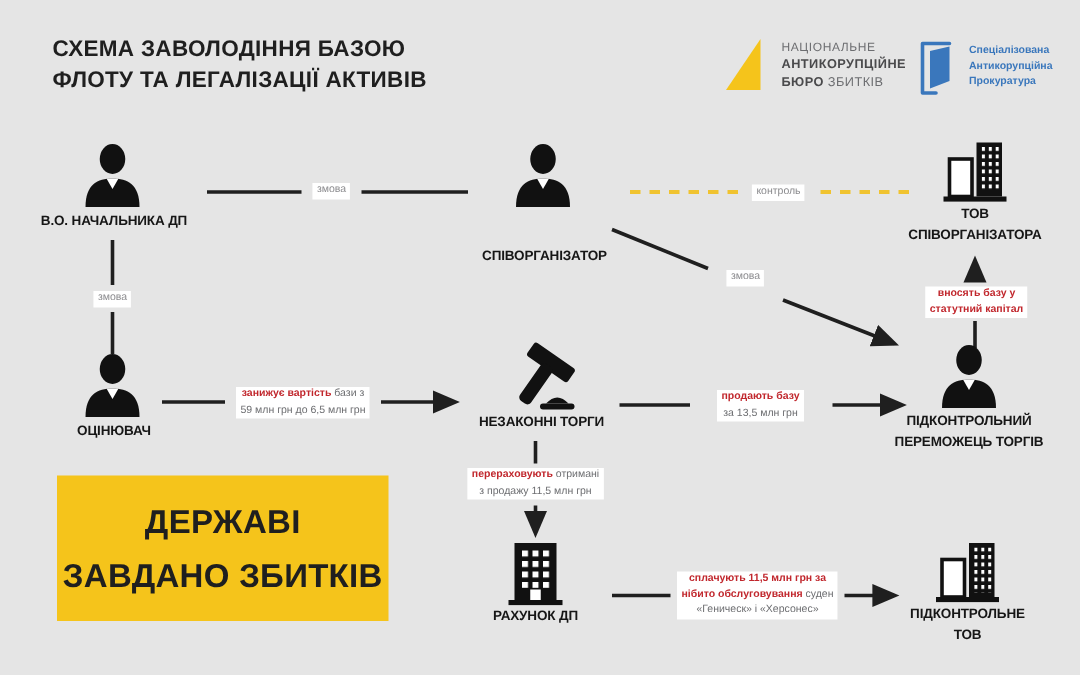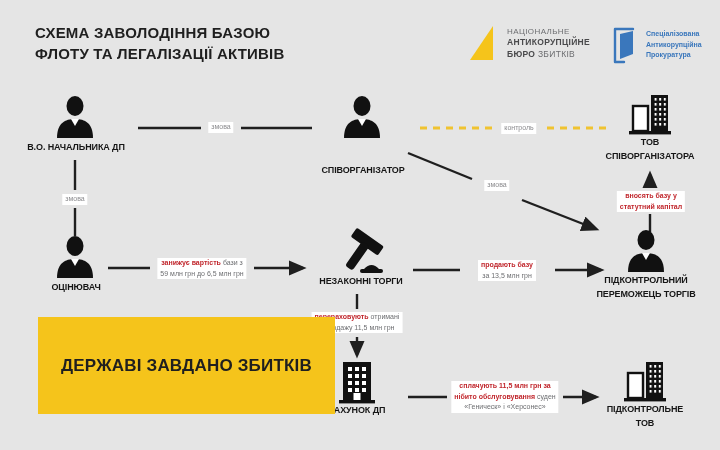--- a/index.html
+++ b/index.html
@@ -6,21 +6,21 @@
   .canvas{position:relative;width:720px;height:450px;background:#e5e5e5;overflow:hidden;
           font-family:"Liberation Sans",sans-serif;}
   svg{display:block;}
   #edge-layer{position:absolute;left:0;top:0;}
 
   .title{position:absolute;left:35px;top:22px;font-size:15px;font-weight:bold;
          color:#1f1f1f;line-height:1.4;letter-spacing:0.2px;}
 
   
   .logo{position:absolute;display:flex;align-items:center;}
-  .logo-nabu{left:467px;top:23px;align-items:center;}
+  .logo-nabu{left:481px;top:23px;align-items:center;}
   .logo-sap{left:609px;top:25px;}
   .logo-text{margin-left:8px;line-height:1.4;white-space:nowrap;}
   .nabu-l1{font-size:8px;color:#6d6e71;letter-spacing:0.4px;}
   .nabu-l2{font-size:8.5px;font-weight:bold;color:#4a4a4c;letter-spacing:0.3px;}
   .nabu-l3{font-size:8.5px;color:#6d6e71;letter-spacing:0.3px;}
   .nabu-l3 b{color:#4a4a4c;}
   .sap-text{margin-left:7px;line-height:1.5;white-space:nowrap;font-size:7px;
             font-weight:600;color:#3a77bc;}
 
   
@@ -30,23 +30,23 @@
               line-height:1.5;letter-spacing:-0.1px;}
 
   
   .elabel{position:absolute;transform:translateX(-50%);text-align:center;
           font-size:7px;line-height:1.5;white-space:nowrap;background:#fff;padding:0 3px;}
   .red{color:#c1272d;font-weight:bold;}
   .gry{color:#6d6e71;}
   .mut{color:#8b8b8e;}
 
   
-  .damage{position:absolute;left:38px;top:317px;width:297px;height:97px;background:#f5c41b;
+  .damage{position:absolute;left:38px;top:317px;width:221px;height:97px;background:#f5c41b;
           display:flex;flex-direction:column;justify-content:center;text-align:center;
-          font-weight:bold;font-size:17px;color:#1f1f1f;line-height:1.6;letter-spacing:0.2px;}
+          font-weight:bold;font-size:22px;color:#1f1f1f;line-height:1.6;letter-spacing:0.2px;}
 </style>
 </head>
 <body>
 
 <div class="canvas">
 
   <svg id="edge-layer" width="720" height="450">
     <defs>
       <marker id="ah" markerWidth="9" markerHeight="8" refX="6" refY="3.2" orient="auto">
         <path d="M0,0 L7.5,3.2 L0,6.4 Z" fill="#1f1f1f"></path>

